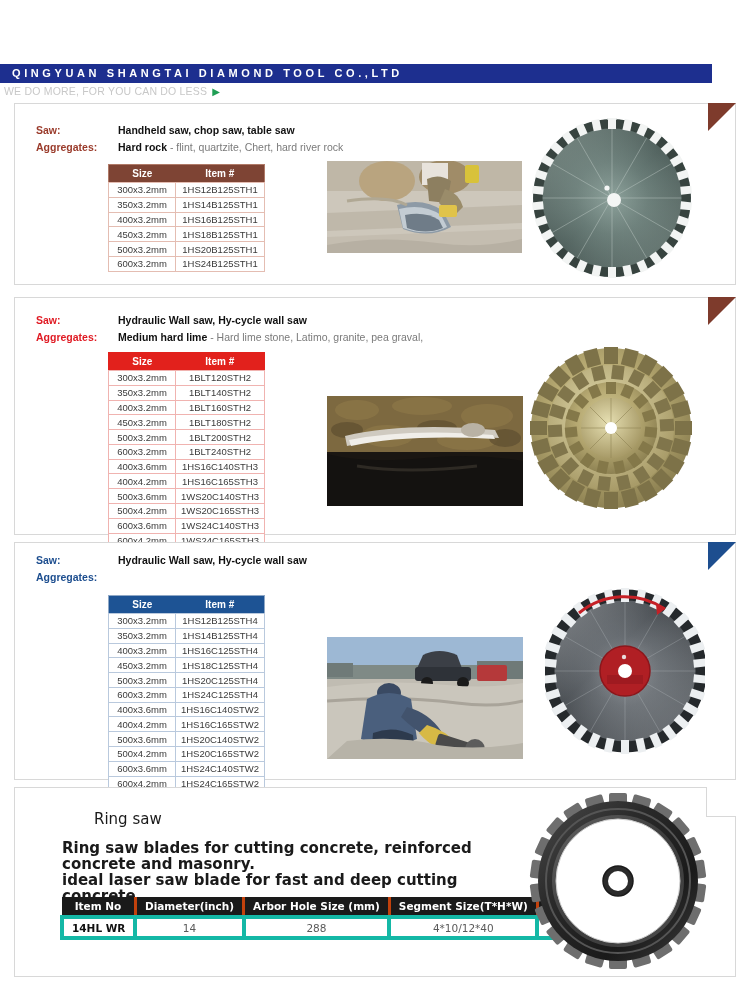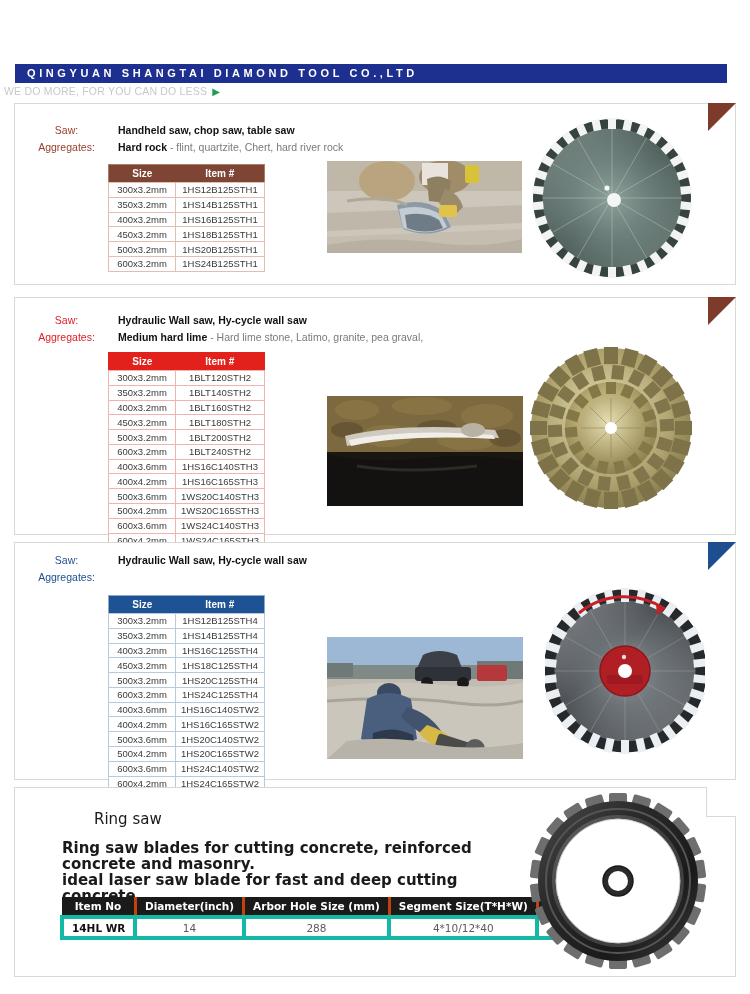--- a/index.html
+++ b/index.html
@@ -14,21 +14,21 @@
   .page{position:relative;width:750px;height:994px;}
 
   
   .hdr-title{
     position:absolute;left:14px;top:24px;
     font-size:30px;font-weight:bold;color:#0d0d0d;
     letter-spacing:-0.3px;
     font-family:"Liberation Sans", sans-serif;
   }
   .hdr-bar{
-    position:absolute;left:15px;top:64px;width:712px;height:19px;
+    position:absolute;left:0;top:64px;width:712px;height:19px;
     background:#1d2f8f;
   }
   .hdr-bar span{
     display:block;color:#ffffff;font-size:11px;font-weight:bold;
     letter-spacing:3.6px;padding:3px 0 0 12px;white-space:nowrap;
   }
   .hdr-tag{
     position:absolute;left:4px;top:85px;
     font-size:10.5px;color:#c8c8c8;letter-spacing:0.2px;white-space:nowrap;
   }
@@ -51,21 +51,21 @@
   .fold-notch{
     position:absolute;right:-1px;top:-1px;width:30px;height:30px;
     background:#ffffff;border-left:1px solid #d8d8d8;border-bottom:1px solid #d8d8d8;
     box-sizing:border-box;
   }
 
   
   .spec{position:absolute;font-size:10.5px;line-height:14px;}
   .spec-row{display:flex;align-items:flex-start;margin-bottom:3px;}
   .spec-label{
-    width:82px;text-align:center;font-weight:normal;flex:0 0 82px;
+    width:82px;text-align:left;font-weight:bold;flex:0 0 82px;
     padding-right:21px;box-sizing:border-box;
   }
   .spec-val{font-weight:bold;color:#111;}
   .spec-val .light{font-weight:normal;color:#7a7a7a;}
   .lbl-brown{color:#9a3b2b;}
   .lbl-red{color:#e01b24;}
   .lbl-blue{color:#1d4e8f;}
 
   
   table.sz{

